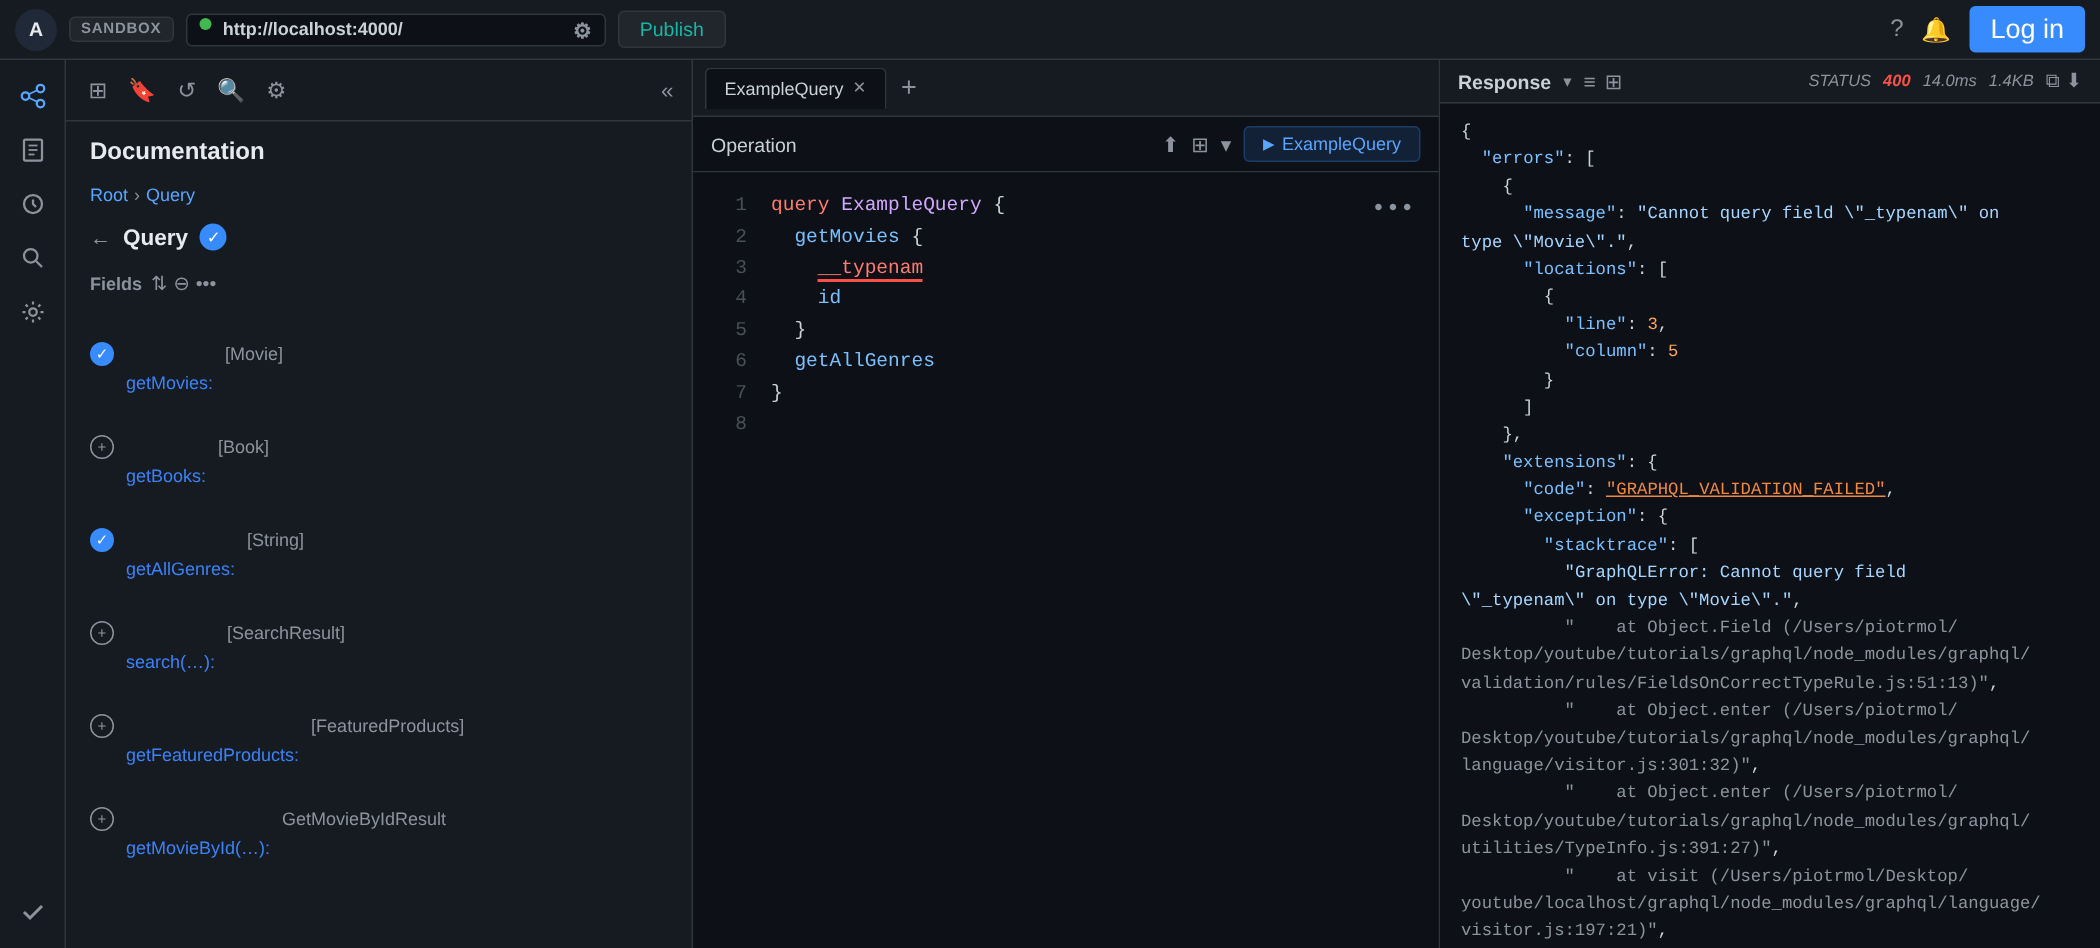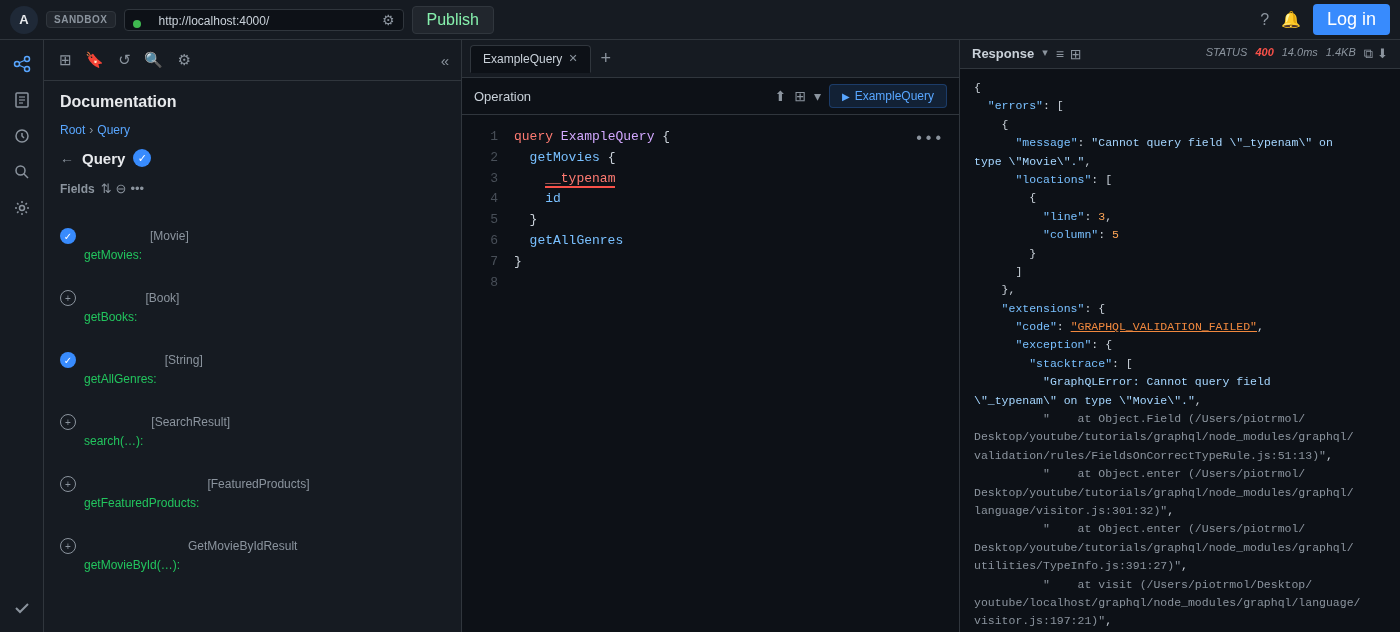--- a/index.html
+++ b/index.html
@@ -42,28 +42,29 @@
       border: 1px solid #30363d;
       border-radius: 4px;
       padding: 2px 7px;
       font-size: 10px;
       color: #8b949e;
       font-weight: 600;
       letter-spacing: 0.5px;
     }
     .topbar-url {
       display: flex;
-      align-items: flex-end;
+      align-items: flex-start;
       background: #0d1117;
       border: 1px solid #30363d;
       border-radius: 4px;
       padding: 2px 8px;
-      gap: 18px;
+      gap: 8px;
       flex: 1;
       max-width: 280px;
+      font-weight: bold;
     }
     .topbar-url .dot {
       width: 8px;
       height: 8px;
       background: #3fb950;
       border-radius: 50%;
     }
     .topbar-url span {
       font-size: 12px;
       color: #c9d1d9;
@@ -71,22 +72,22 @@
     .topbar-url .gear {
       margin-left: auto;
       color: #8b949e;
       font-size: 14px;
     }
     .topbar-publish {
       background: #21262d;
       border: 1px solid #30363d;
       border-radius: 4px;
       padding: 4px 14px;
-      font-size: 16px;
-      color: #86efac;
+      font-size: 13px;
+      color: #14b8a6;
       cursor: pointer;
     }
     .topbar-right {
       margin-left: auto;
       display: flex;
       align-items: center;
       gap: 12px;
     }
     .topbar-right .icon-btn {
       color: #8b949e;
@@ -246,21 +247,21 @@
       height: 16px;
       border-radius: 50%;
       display: flex;
       align-items: center;
       justify-content: center;
       font-size: 10px;
       flex-shrink: 0;
     }
     .fi-checked { background: #388bfd; color: white; }
     .fi-plus { border: 1.5px solid #8b949e; color: #8b949e; }
-    .field-item .fname { color: #22c55e; margin-top: 38px; }
+    .field-item .fname { color: #3b82f6; margin-top: 38px; }
     .field-item .ftype { color: #8b949e; }
 
     
     .editor-panel {
       flex: 1;
       display: flex;
       flex-direction: column;
       border-right: 1px solid #30363d;
       min-width: 0;
     }
@@ -379,21 +380,21 @@
     
     .response-panel {
       width: 440px;
       background: #0d1117;
       display: flex;
       flex-direction: column;
       flex-shrink: 0;
     }
     .response-toolbar {
       display: flex;
-      align-items: flex-start;
+      align-items: center;
       padding: 6px 12px;
       border-bottom: 1px solid #30363d;
       background: #161b22;
       gap: 8px;
     }
     .resp-label {
       font-size: 13px;
       color: #c9d1d9;
       font-weight: 600;
     }

